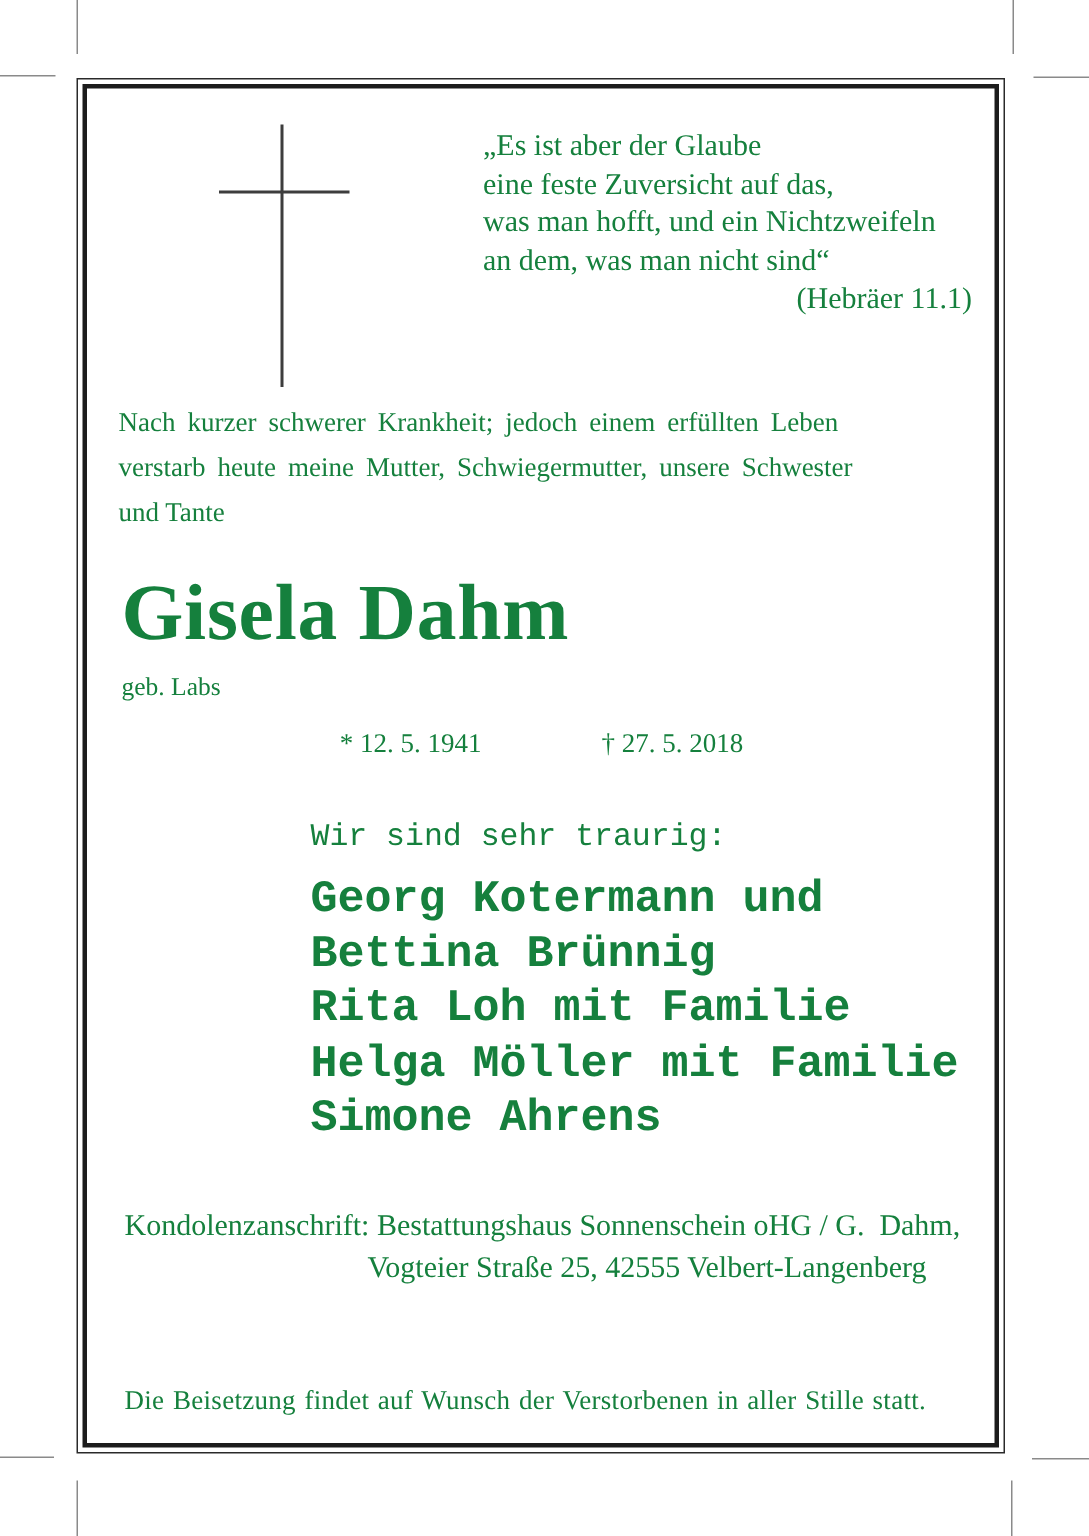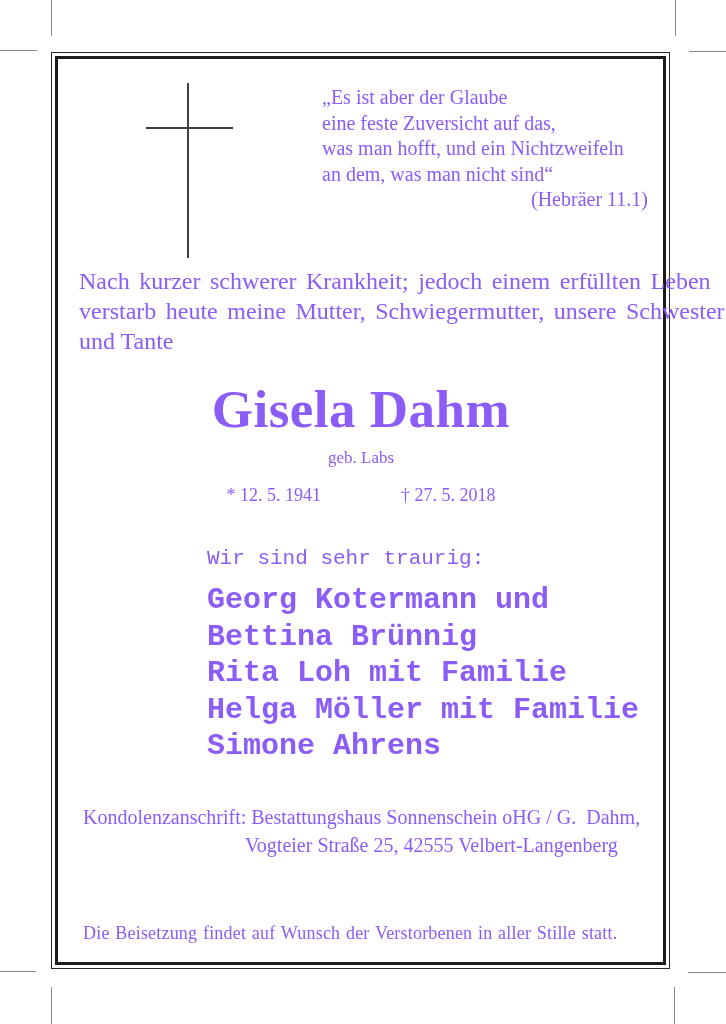--- a/index.html
+++ b/index.html
@@ -7,21 +7,21 @@
     padding: 0;
     background: #ffffff;
   }
   #page {
     position: relative;
     width: 726px;
     height: 1024px;
     background: #ffffff;
     overflow: hidden;
     font-family: "Liberation Serif", "DejaVu Serif", serif;
-    color: #8b5cf6;
+    color: #15803d;
   }
   
   .crop {
     position: absolute;
     background: #8a8a8a;
   }
   
   .frame-outer {
     position: absolute;
     left: 51px; top: 52px;
@@ -48,31 +48,30 @@
   }
   .quote-source {
     text-align: right;
     white-space: nowrap;
   }
   
   .intro {
     position: absolute;
     left: 79px; top: 266px;
     width: 572px;
-    font-size: 24px;
+    font-size: 18px;
     line-height: 30px;
   }
   .intro-line { white-space: nowrap; }
   .intro-line.stretch { word-spacing: 3.5px; }
   
   .name-block {
     position: absolute;
     left: 81px; top: 379px;
     width: 560px;
-    text-align: center;
   }
   .deceased-name {
     font-size: 53px;
     font-weight: bold;
     line-height: 60px;
     letter-spacing: 0.5px;
     white-space: nowrap;
   }
   .maiden-name {
     margin-top: 6px;

